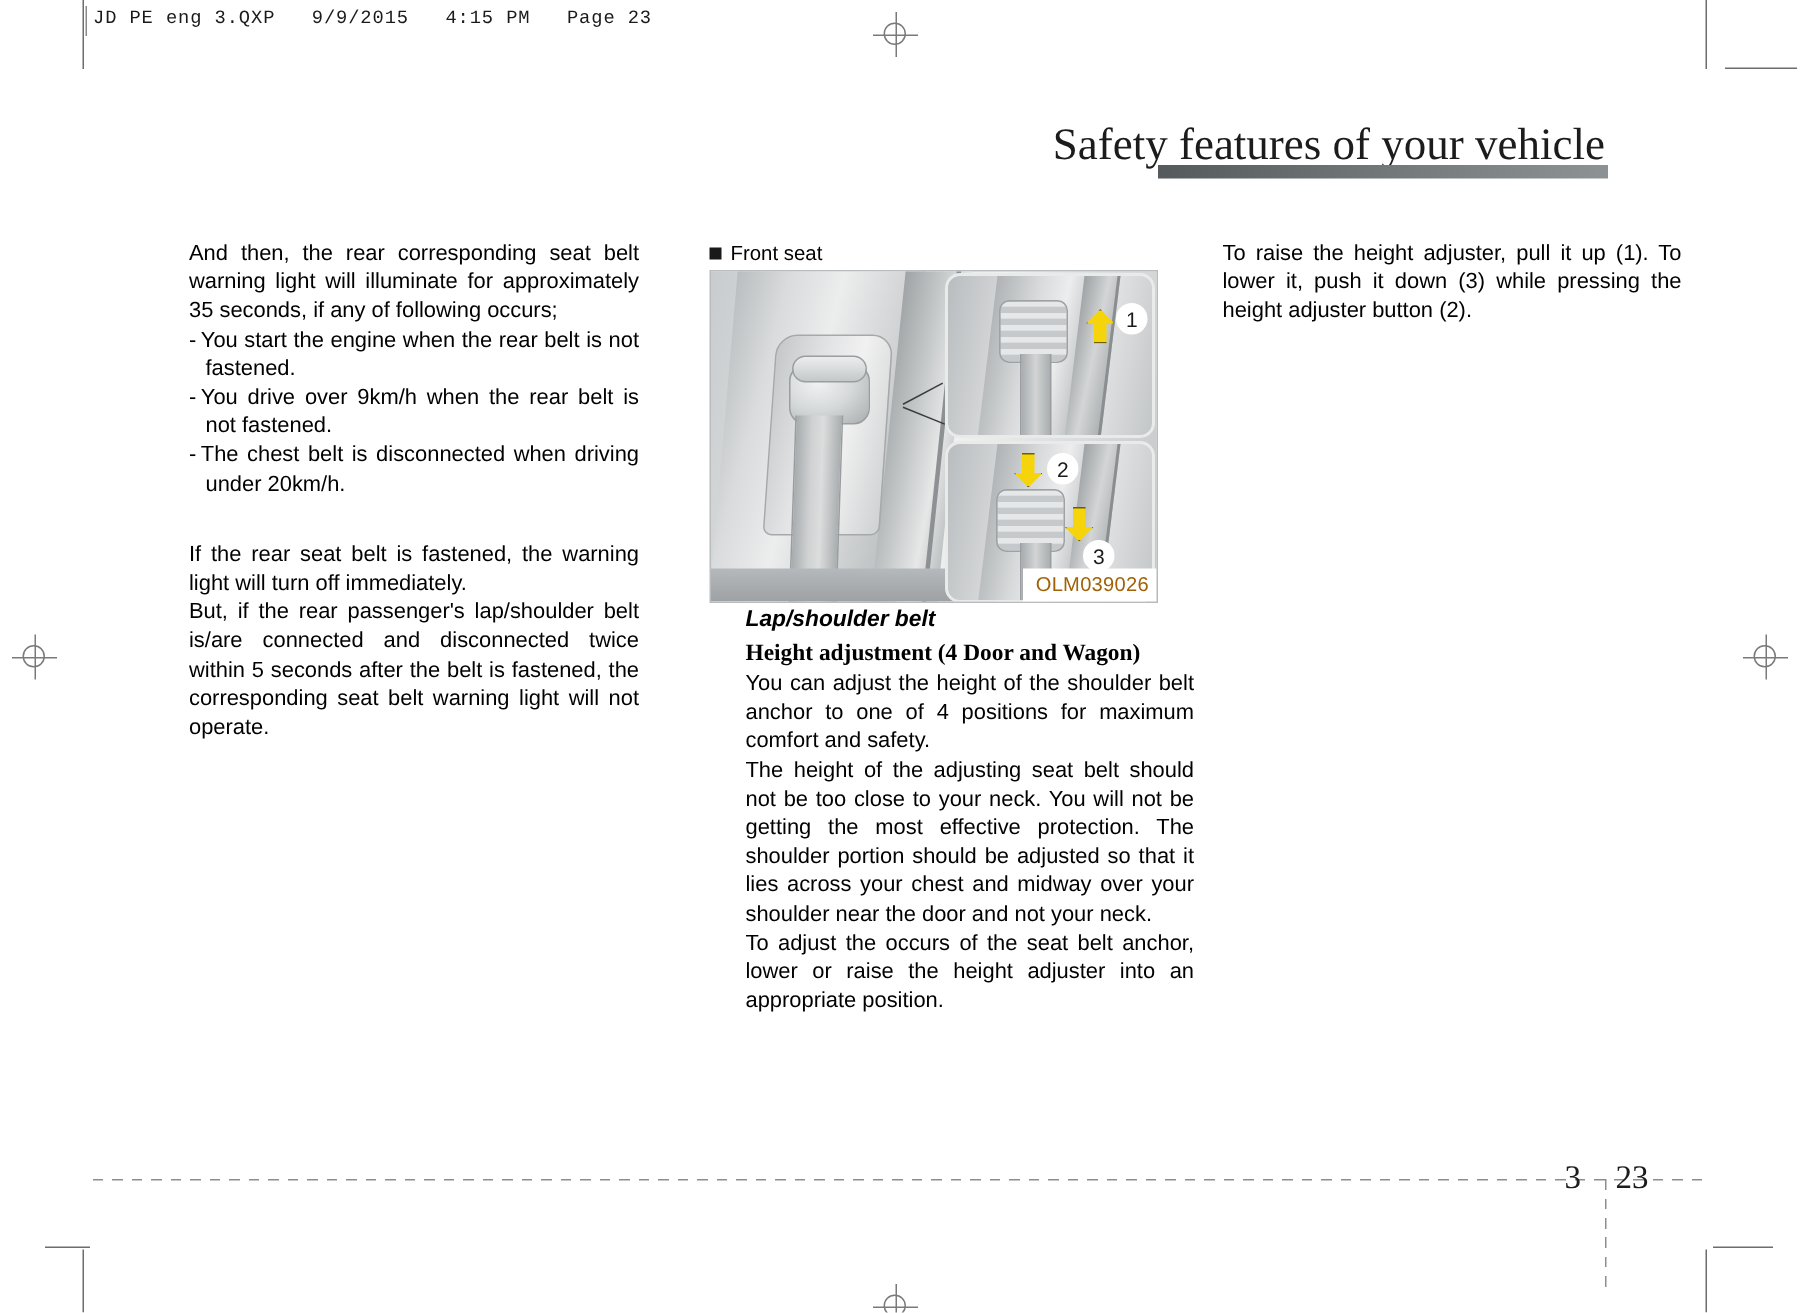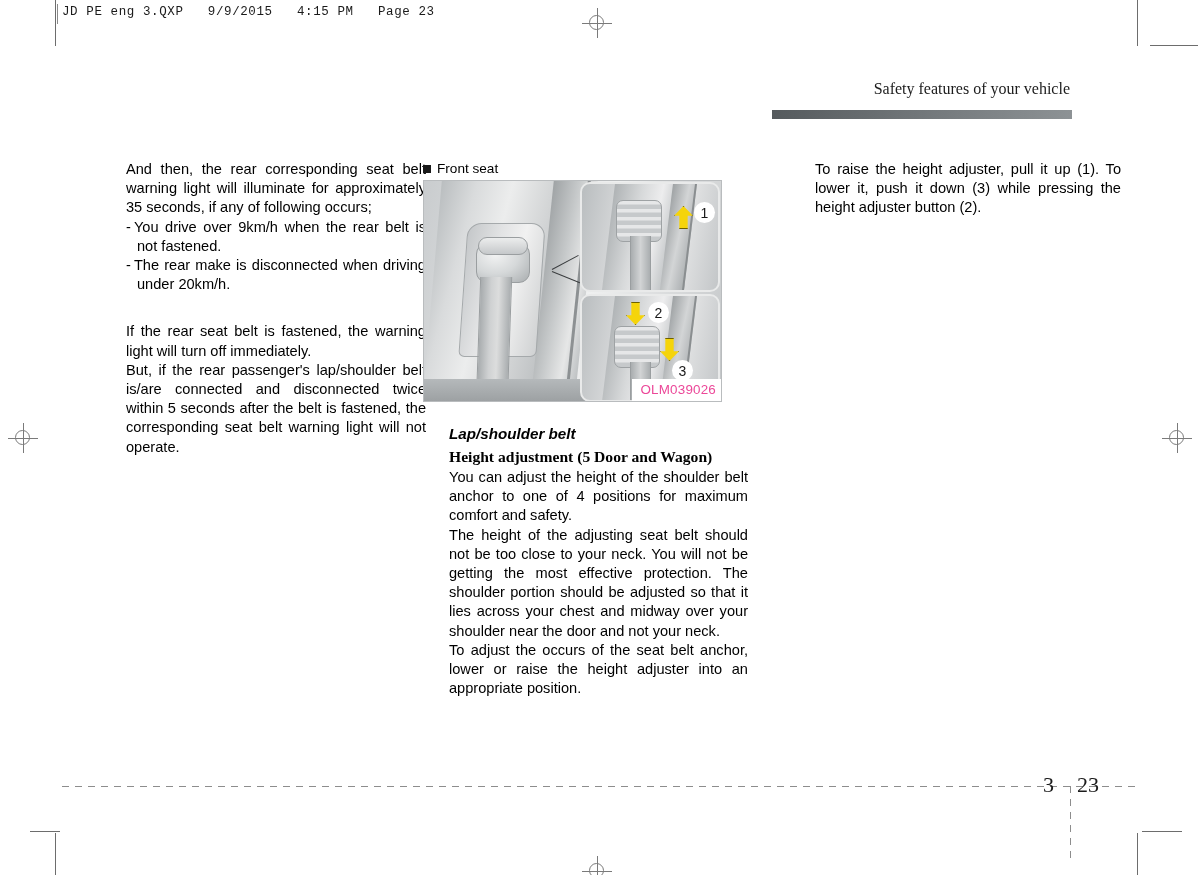--- a/index.html
+++ b/index.html
@@ -43,21 +43,21 @@
     left: 57px; top: 4px;
     width: 1px; height: 20px;
     background: #8a8a8a;
   }
 
   
   .chapter-title {
     position: absolute;
     right: 130px; top: 80px;
     font-family: "Liberation Serif", serif;
-    font-size: 16px;
+    font-size: 30px;
     color: #1c1c1c;
     white-space: nowrap;
   }
   .title-bar {
     position: absolute;
     left: 772px; top: 110px;
     width: 300px; height: 9px;
     background: linear-gradient(to right, #555a5d 0%, #6f7477 45%, #8d9295 100%);
   }
 
@@ -100,21 +100,21 @@
   }
   .subhead-serif {
     font-family: "Liberation Serif", serif;
     font-weight: bold;
     font-size: 15.6px;
     line-height: 21px;
     margin: 2px 0 1px 0;
   }
 
   
-  .figure-wrap { position: absolute; left: 423px; top: 161px; width: 347px; }
+  .figure-wrap { position: absolute; left: 473px; top: 161px; width: 347px; }
   .fig-label {
     font-size: 13.6px;
     line-height: 16px;
     display: flex; align-items: center;
     margin-bottom: 3px;
   }
   .fig-label .sq {
     display: inline-block; width: 8px; height: 8px;
     background: #1a1a1a; margin-right: 6px;
   }
@@ -253,21 +253,21 @@
     font-size: 14px;
     font-weight: normal;
     display: flex; align-items: center; justify-content: center;
     font-family: "Liberation Sans", sans-serif;
   }
 
   .fig-code {
     position: absolute;
     right: 0; bottom: 0;
     background: #ffffff;
-    color: #ec4899;
+    color: #a16207;
     font-size: 13.4px;
     line-height: 18px;
     padding: 2px 5px 2px 8px;
     letter-spacing: .2px;
   }
 
   
   .footer-dashes {
     position: absolute;
     left: 62px; top: 786px;
@@ -331,22 +331,23 @@
 <div class="src-header-rule"></div>
 <div class="src-header">JD PE eng 3.QXP   9/9/2015   4:15 PM   Page 23</div>
 
 <div class="chapter-title">Safety features of your vehicle</div>
 <div class="title-bar"></div>
 
 <div class="col col-left">
   <p class="body">And then, the rear corresponding seat belt warning light will illuminate for approximately 35 seconds, if any of following occurs;</p>
 
   <ul class="dashlist">
+    <li><span class="dash">-</span><span class="txt">You start the engine when the rear belt is not fastened.</span></li>
     <li><span class="dash">-</span><span class="txt">You drive over 9km/h when the rear belt is not fastened.</span></li>
-    <li><span class="dash">-</span><span class="txt">The rear make is disconnected when driving under 20km/h.</span></li>
+    <li><span class="dash">-</span><span class="txt">The chest belt is disconnected when driving under 20km/h.</span></li>
   </ul>
 
   <p class="body gap">If the rear seat belt is fastened, the warning light will turn off immediately.</p>
   <p class="body">But, if the rear passenger's lap/shoulder belt is/are connected and disconnected twice within 5 seconds after the belt is fastened, the corresponding seat belt warning light will not operate.</p>
 </div>
 
 <div class="figure-wrap">
 
   <div class="fig-label">
     <span class="sq"></span>
@@ -385,23 +386,23 @@
       <div class="arrow down" style="left:44px; top:6px;"></div>
       <div class="callout-num" style="left:66px; top:6px;">2</div>
       <div class="arrow down" style="left:78px; top:42px;"></div>
       <div class="callout-num" style="left:90px; top:64px;">3</div>
     </div>
 
     <div class="fig-code">OLM039026</div>
   </div>
 </div>
 
-<div class="col col-mid" style="top:424px;">
+<div class="col col-mid" style="top:403px;margin-left:48px;">
   <p class="subhead-italic">Lap/shoulder belt</p>
-  <p class="subhead-serif">Height adjustment (5 Door and Wagon)</p>
+  <p class="subhead-serif">Height adjustment (4 Door and Wagon)</p>
   <p class="body">You can adjust the height of the shoulder belt anchor to one of 4 positions for maximum comfort and safety.</p>
   <p class="body">The height of the adjusting seat belt should not be too close to your neck. You will not be getting the most effective protection. The shoulder portion should be adjusted so that it lies across your chest and midway over your shoulder near the door and not your neck.</p>
   <p class="body">To adjust the occurs of the seat belt anchor, lower or raise the height adjuster into an appropriate position.</p>
 </div>
 
 <div class="col col-right">
   <p class="body">To raise the height adjuster, pull it up (1). To lower it, push it down (3) while pressing the height adjuster button (2).</p>
 </div>
 
 <div class="footer-dashes"></div>

